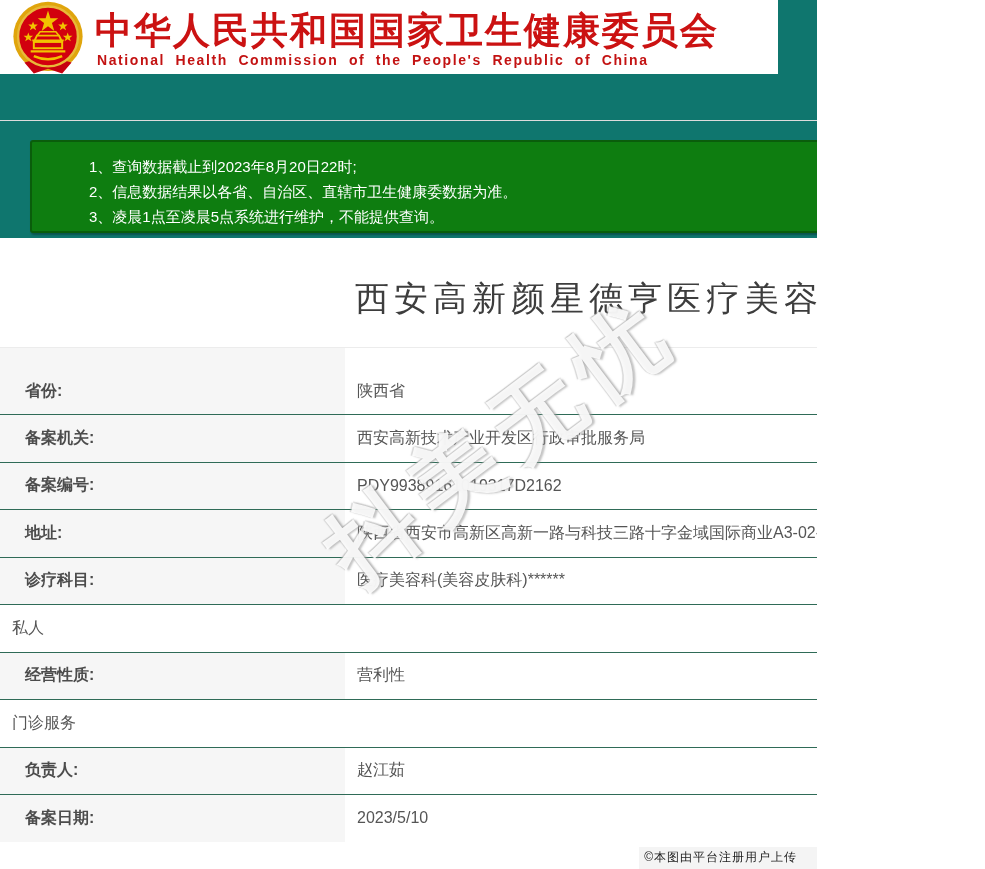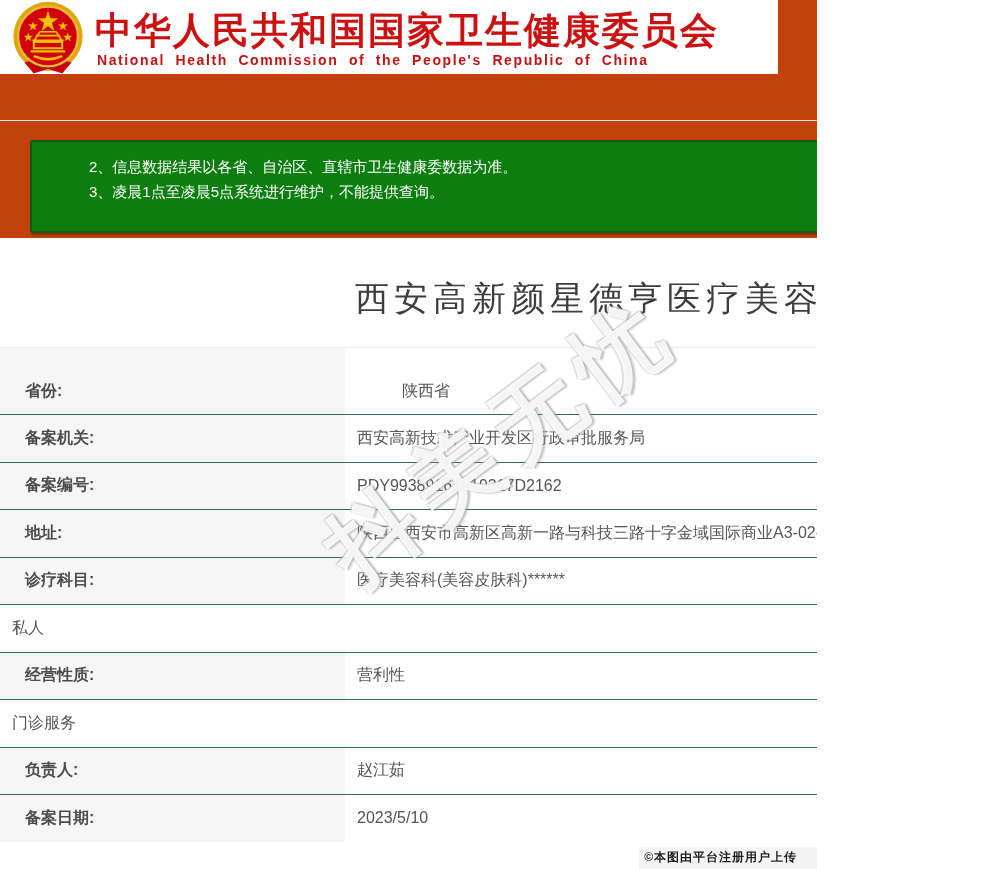--- a/index.html
+++ b/index.html
@@ -1,18 +1,18 @@
 <!DOCTYPE html>
 <html><head>
 <meta charset="utf-8">
 <style>
   html,body{margin:0;padding:0;}
   .page{
     position:relative;width:817px;height:869px;overflow:hidden;
-    background:#c2410c;
+    background:#0f766e;
     font-family:"Liberation Sans","DejaVu Sans",sans-serif;
   }
   
   .header-band{
     position:absolute;left:0;top:0;width:778px;height:74px;background:#ffffff;
   }
   .emblem{position:absolute;left:8px;top:1px;width:80px;height:74px;}
   .hdr-cn{
     position:absolute;left:95px;top:6px;width:680px;
     font-size:37px;font-weight:bold;color:#cb1212;letter-spacing:2px;white-space:nowrap;
@@ -31,21 +31,21 @@
   }
   .notice-line{color:#ffffff;font-size:15px;line-height:25px;white-space:nowrap;}
   
   .content{position:absolute;left:0;top:238px;width:985px;height:631px;background:#ffffff;}
   .rec-title{
     position:absolute;left:355px;top:38px;width:630px;text-align:left;
     font-size:34px;color:#3d3d3d;letter-spacing:5px;white-space:nowrap;
   }
   .rec-table{position:absolute;left:0;top:109px;width:985px;border-top:1px solid #ececec;}
   .rec-row{display:flex;height:46.5px;border-bottom:1px solid #2f6b57;}
-  .rec-row.first{height:66px;padding-top:0;gap:45px;}
+  .rec-row.first{height:66px;padding-top:0;}
   .rec-row.first .cell-label,.rec-row.first .cell-value{padding-top:20px;}
   .rec-row.last{border-bottom:none;}
   .cell-label{
     width:345px;box-sizing:border-box;background:#f6f6f6;
     display:flex;align-items:center;padding-left:25px;
     font-size:16px;font-weight:bold;color:#4c4c4c;
   }
   .cell-value{
     flex:1;display:flex;align-items:center;padding-left:12px;
     font-size:16px;color:#555555;white-space:nowrap;
@@ -56,21 +56,21 @@
     transform:rotate(-37deg);transform-origin:center center;
     text-align:center;font-size:88px;font-weight:bold;letter-spacing:14px;white-space:nowrap;
     color:rgba(255,255,255,0.88);
     text-shadow:2px 2px 2px rgba(150,150,150,0.55),-1px -1px 1px rgba(170,170,170,0.45),1px -1px 1px rgba(170,170,170,0.35);
     pointer-events:none;
   }
   
   .credit{
     position:absolute;right:0;bottom:0;z-index:60;
     padding:2px 20px 3px 5px;background:rgba(235,235,235,0.55);
-    font-size:12px;font-weight:bold;color:#1c1c1c;letter-spacing:1px;
+    font-size:12px;font-weight:normal;color:#1c1c1c;letter-spacing:1px;
     text-shadow:0 0 2px rgba(255,255,255,0.95);white-space:nowrap;
   }
 </style>
 </head>
 <body>
 
 <div class="page">
 
   <div class="header-band">
     <svg class="emblem" viewBox="0 0 100 94" xmlns="http://www.w3.org/2000/svg">
@@ -88,20 +88,21 @@
       <rect x="32" y="52" width="36" height="8" fill="none" stroke="#f2c200" stroke-width="2.5"></rect>
       <path d="M28 64 L72 64" stroke="#f2c200" stroke-width="3"></path>
       <path d="M32 70 Q50 78 68 70" stroke="#f2c200" stroke-width="3" fill="none"></path>
     </svg>
     <div class="hdr-cn">中华人民共和国国家卫生健康委员会</div>
     <div class="hdr-en">National Health Commission of the People's Republic of China</div>
   </div>
   <div class="hdr-line"></div>
 
   <div class="notice">
+    <div class="notice-line">1、查询数据截止到2023年8月20日22时;</div>
     <div class="notice-line">2、信息数据结果以各省、自治区、直辖市卫生健康委数据为准。</div>
     <div class="notice-line">3、凌晨1点至凌晨5点系统进行维护，不能提供查询。</div>
   </div>
 
   <div class="content">
     <div class="rec-title">西安高新颜星德亨医疗美容诊所</div>
 
     <div class="rec-table">
       <div class="rec-row first">
         <div class="cell-label">省份:</div>

